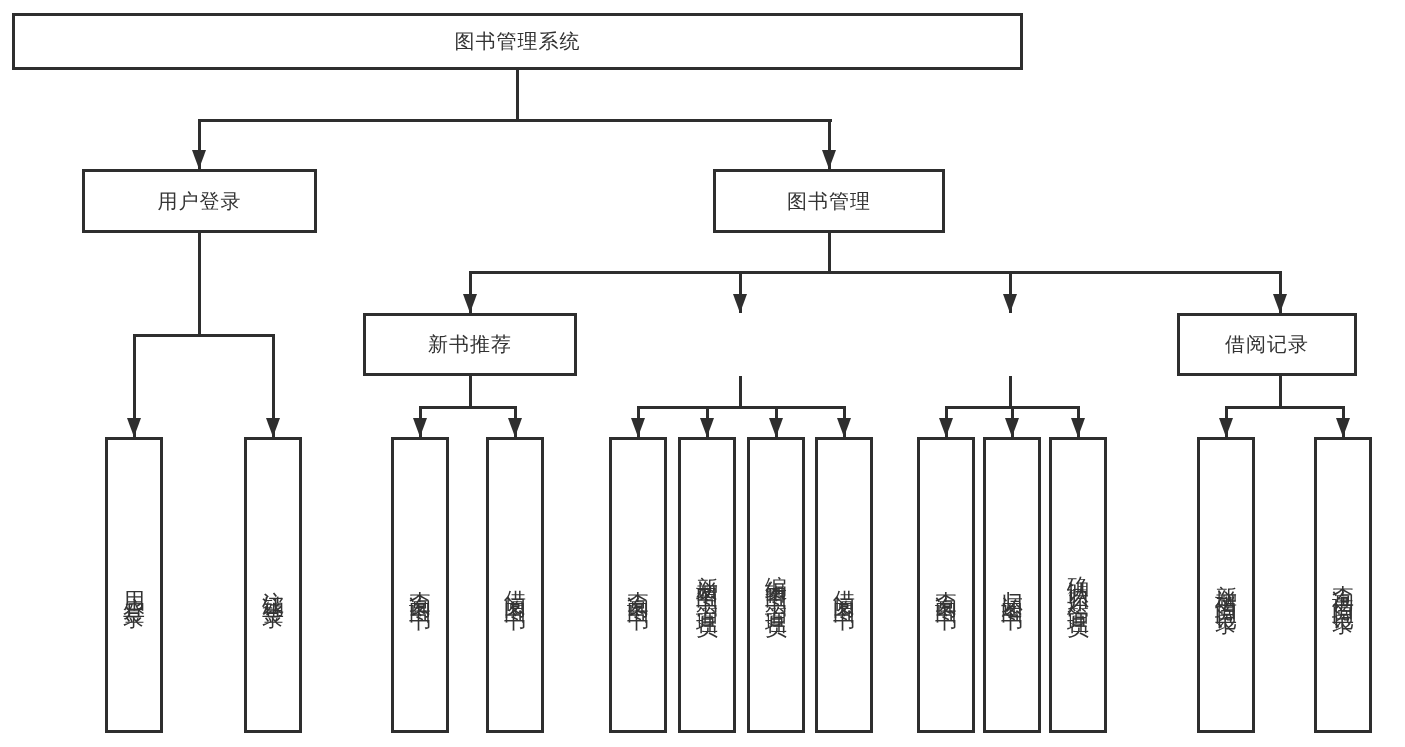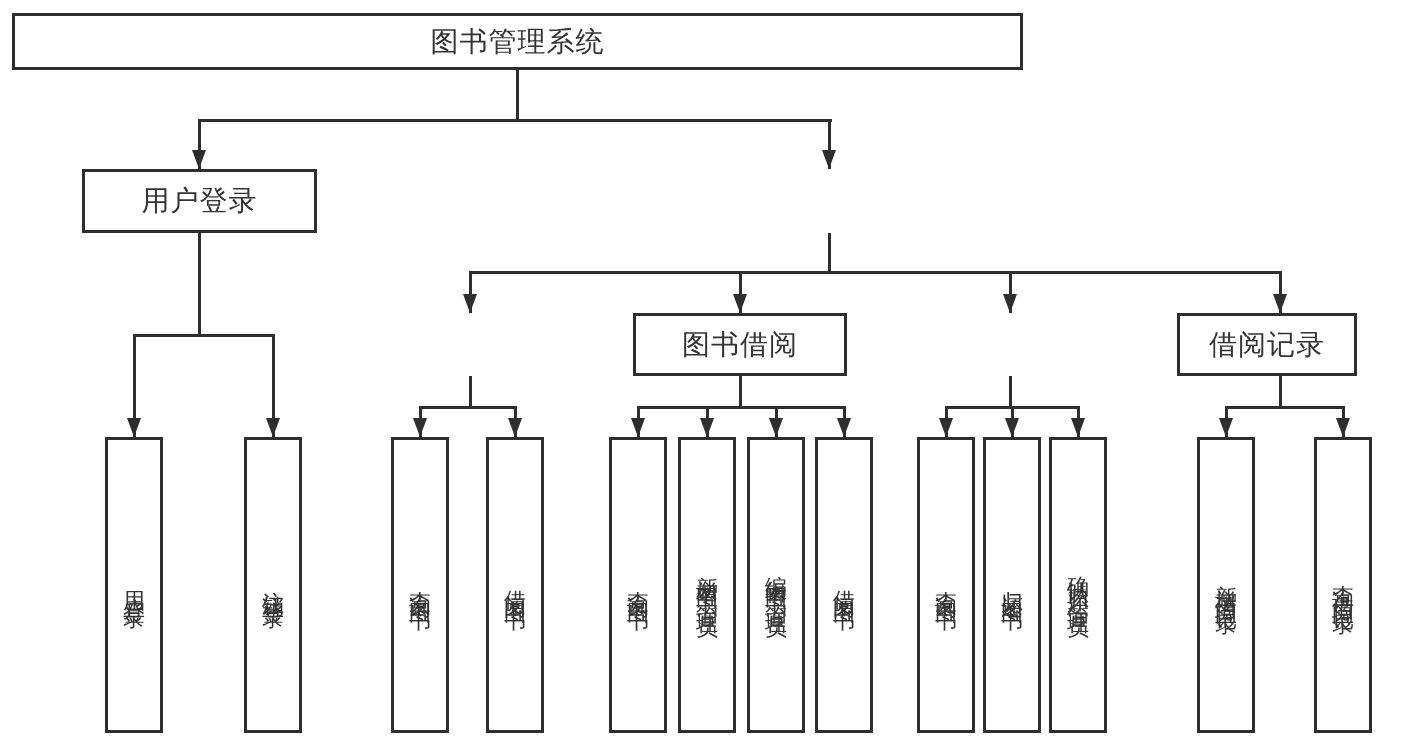--- a/index.html
+++ b/index.html
@@ -12,21 +12,21 @@
   }
   .node {
     position:absolute;
     background:#ffffff;
     border:3px solid #2e2e2e;
     box-sizing:border-box;
     display:flex; align-items:center; justify-content:center;
     color:#333333;
     z-index:2;
   }
-  .node.h span { font-size:28px; letter-spacing:1px; white-space:nowrap; }
+  .node.h span { font-size:20px; letter-spacing:1px; white-space:nowrap; }
   .node.v span {
     writing-mode:vertical-rl;
     font-size:22px;
     letter-spacing:6px;
     line-height:1;
   }
   .vline { position:absolute; width:3px; background:#2e2e2e; z-index:1; }
   .hline { position:absolute; height:3px; background:#2e2e2e; z-index:1; }
   .arrow {
     position:absolute; width:0; height:0; z-index:3;
@@ -50,25 +50,28 @@
 <div class="canvas">
 
   <div class="node h" style="left:12px;top:13px;width:1011px;height:57px">
     <span>图书管理系统</span>
   </div>
 
   <div class="node h" style="left:82px;top:169px;width:235px;height:64px">
     <span>用户登录</span>
   </div>
 
+  <div class="node h" style="left:713px;top:169px;width:232px;height:64px">
+    <span>图书管理</span>
+  </div>
 
+  <div class="node h" style="left:363px;top:313px;width:214px;height:63px">
+    <span>新书推荐</span>
+  </div>
 
-  <div class="node h" style="left:633px;top:313px;width:214px;height:63px">
-    <span>图书借阅</span>
-  </div>
 
 
   <div class="node h" style="left:1177px;top:313px;width:180px;height:63px">
     <span>借阅记录</span>
   </div>
 
   <div class="node v" style="left:105px;top:437px;width:58px;height:296px">
     <span>用户登录</span>
   </div>
 

